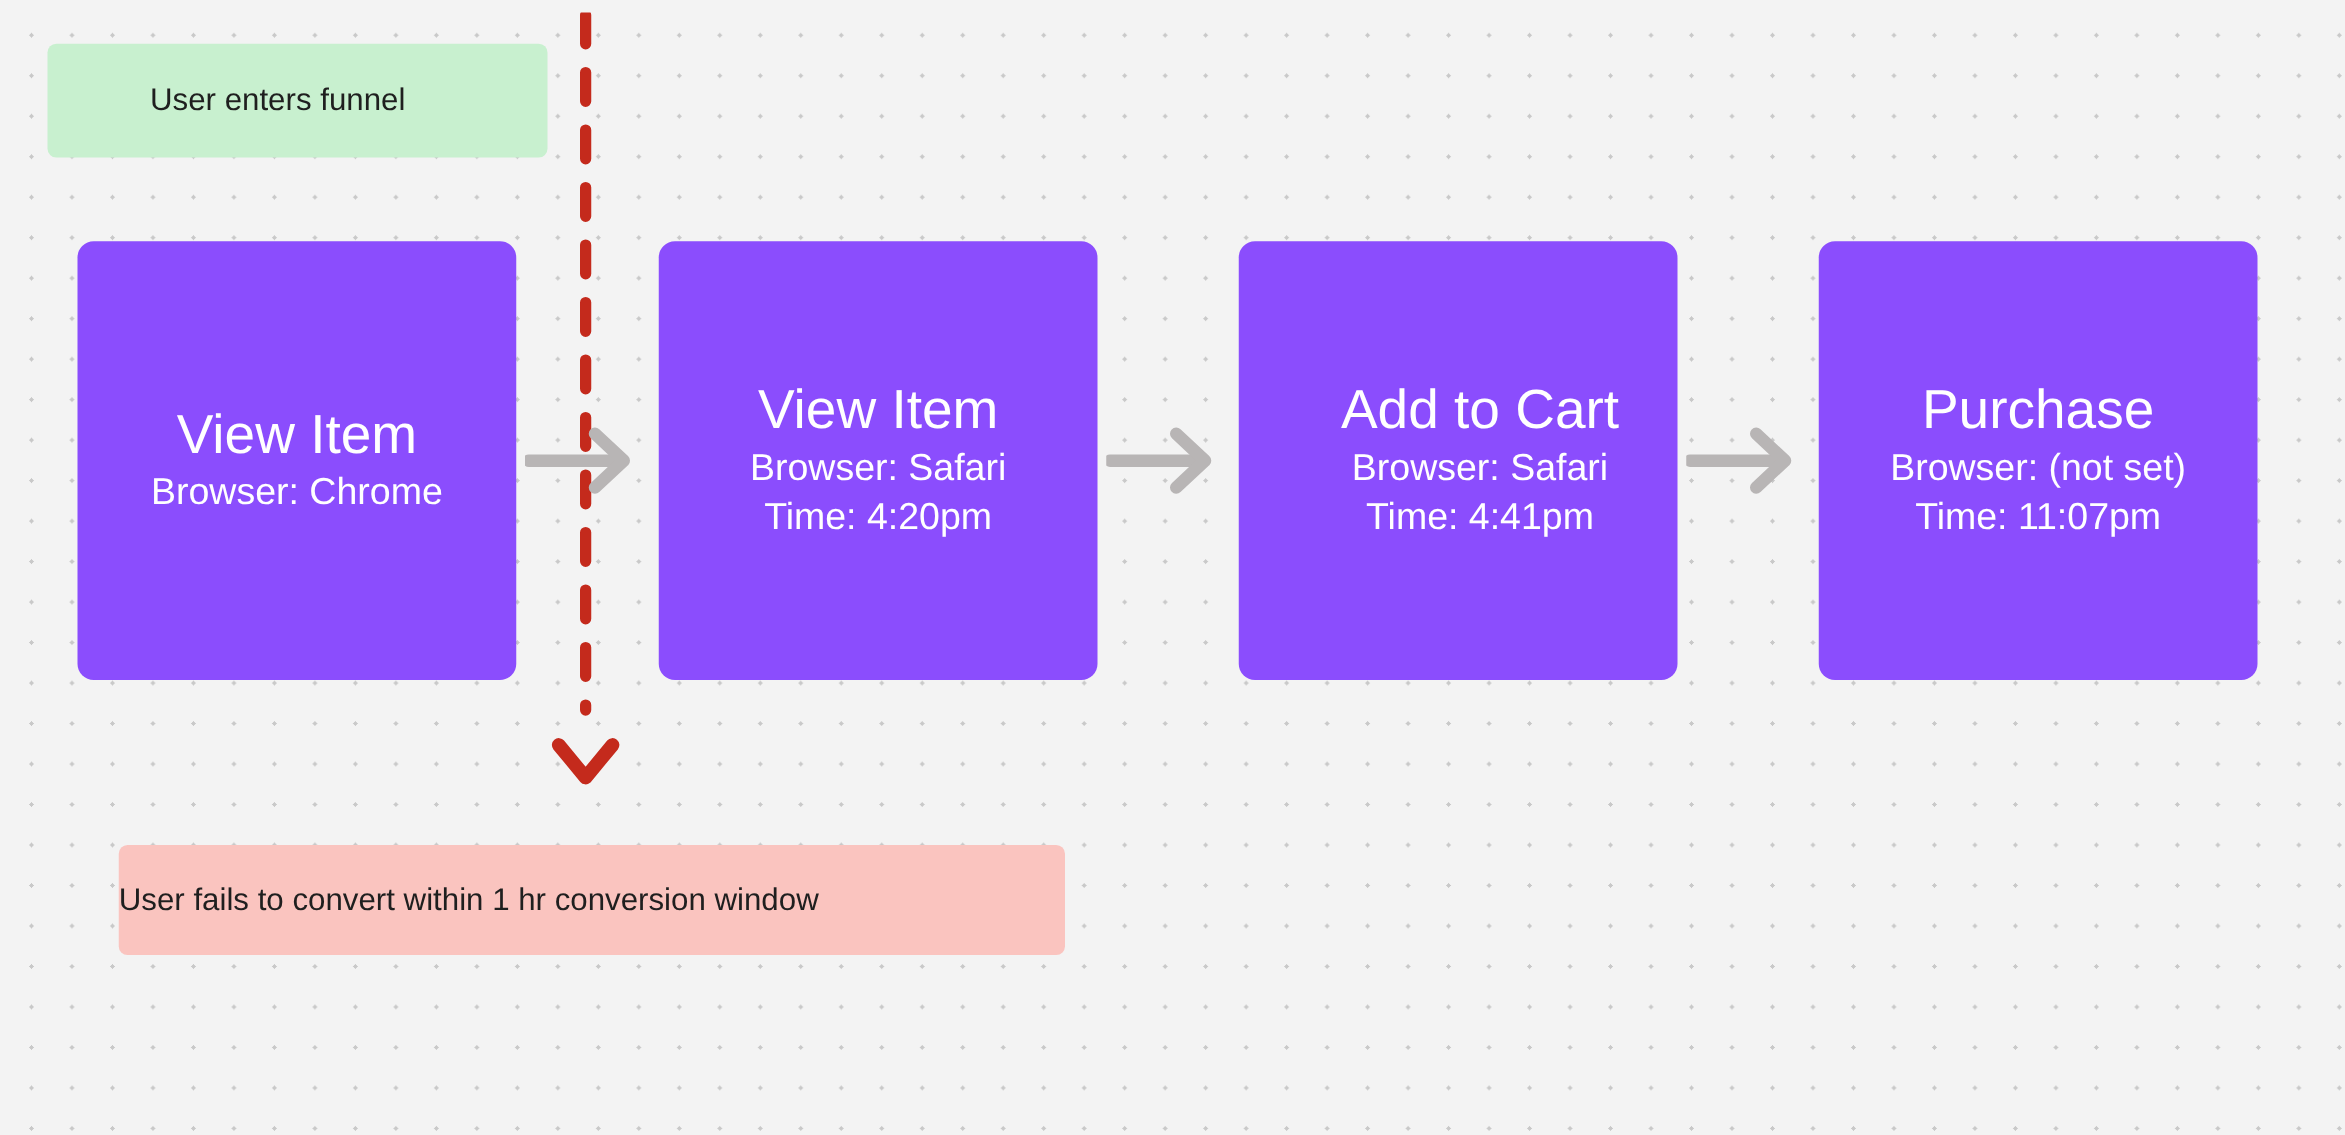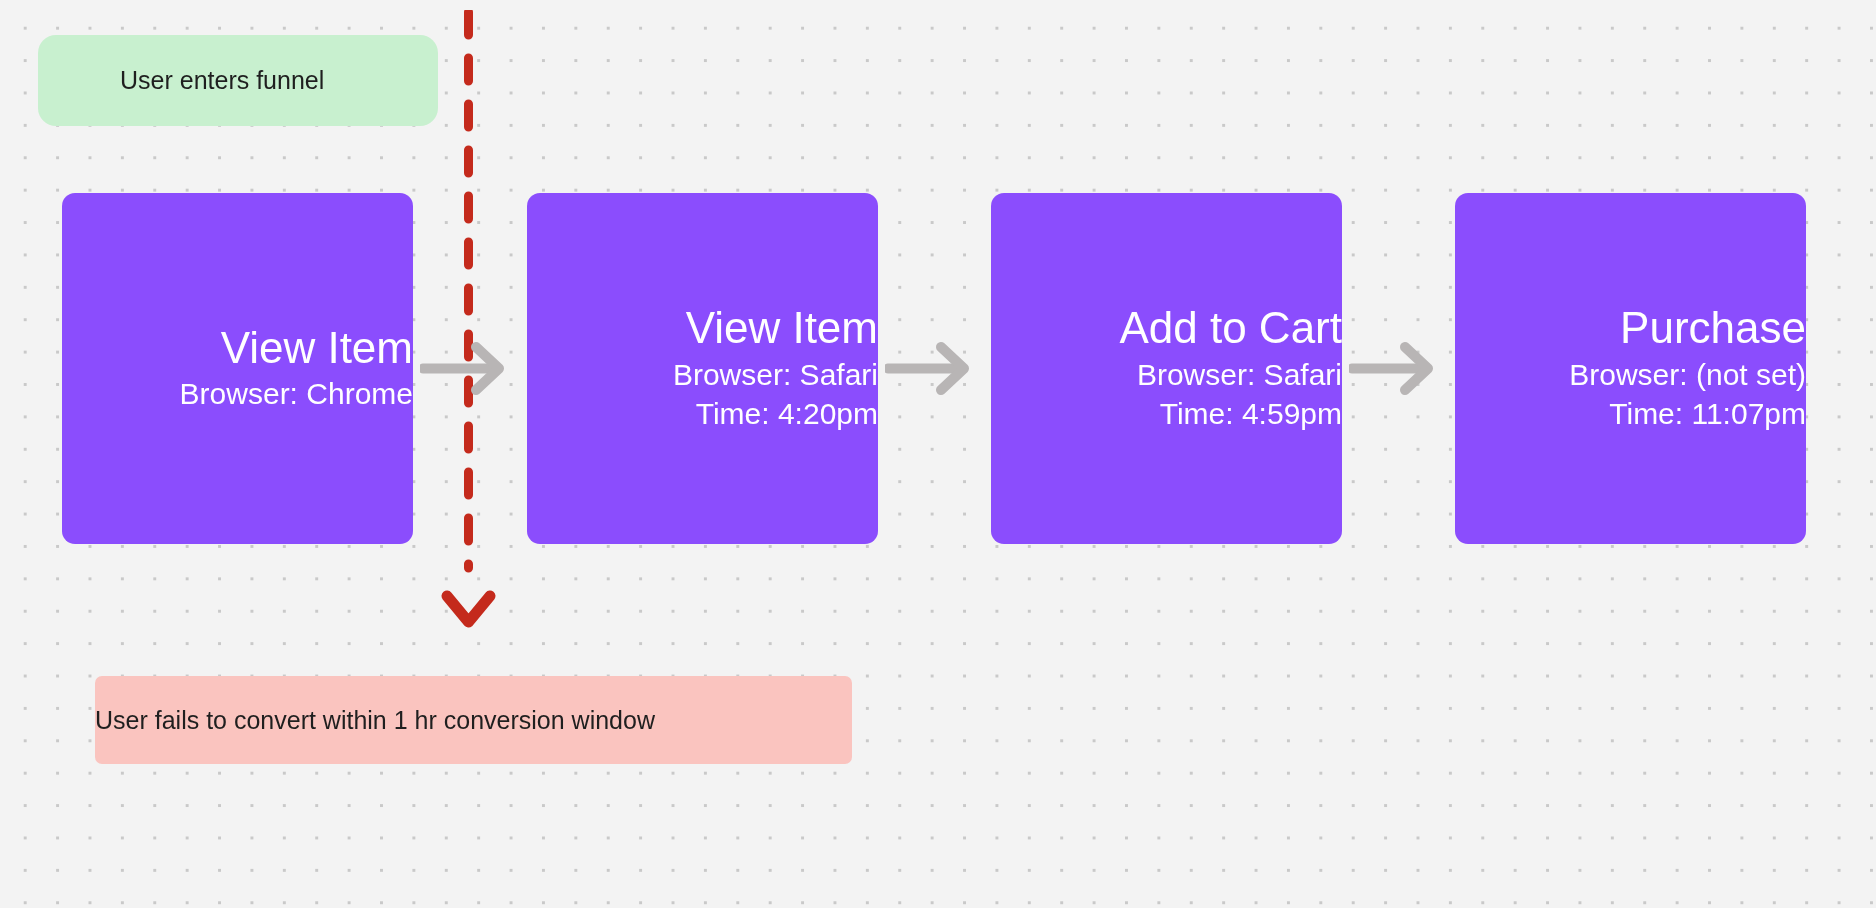--- a/index.html
+++ b/index.html
@@ -29,21 +29,20 @@
     color: #1f1f1f;
   }
   .note-enter {
     left: 38px;
     top: 35px;
     width: 400px;
     height: 91px;
     background: #c8f0cf;
     padding-left: 82px;
     font-size: 25px;
-    border-radius: 18px;
   }
   .note-fail {
     left: 95px;
     top: 676px;
     width: 757px;
     height: 88px;
     background: #fac4bf;
     font-size: 25px;
   }
 
@@ -51,21 +50,21 @@
   .step-card {
     position: absolute;
     top: 193px;
     width: 351px;
     height: 351px;
     background: #8b4dfd;
     border-radius: 13px;
     color: #ffffff;
     display: flex;
     flex-direction: column;
-    align-items: flex-end;
+    align-items: center;
     justify-content: center;
     box-sizing: border-box;
   }
   .step-card .step-title {
     font-size: 44px;
     font-weight: 400;
     line-height: 1.12;
     margin-bottom: 2px;
     white-space: nowrap;
   }
@@ -121,21 +120,21 @@
 
   <div class="step-card" id="card-1">
     <div class="step-title">View Item</div>
     <div class="step-meta">Browser: Safari</div>
     <div class="step-meta">Time: 4:20pm</div>
   </div>
 
   <div class="step-card" id="card-2">
     <div class="step-title">Add to Cart</div>
     <div class="step-meta">Browser: Safari</div>
-    <div class="step-meta">Time: 4:59pm</div>
+    <div class="step-meta">Time: 4:41pm</div>
   </div>
 
   <div class="step-card" id="card-3">
     <div class="step-title">Purchase</div>
     <div class="step-meta">Browser: (not set)</div>
     <div class="step-meta">Time: 11:07pm</div>
   </div>
 
   <svg class="flow-arrow" id="arrow-0" viewBox="0 0 85 57">
     <line x1="3" y1="28.5" x2="70" y2="28.5" stroke="#b8b5b5" stroke-width="10" stroke-linecap="round"></line>

